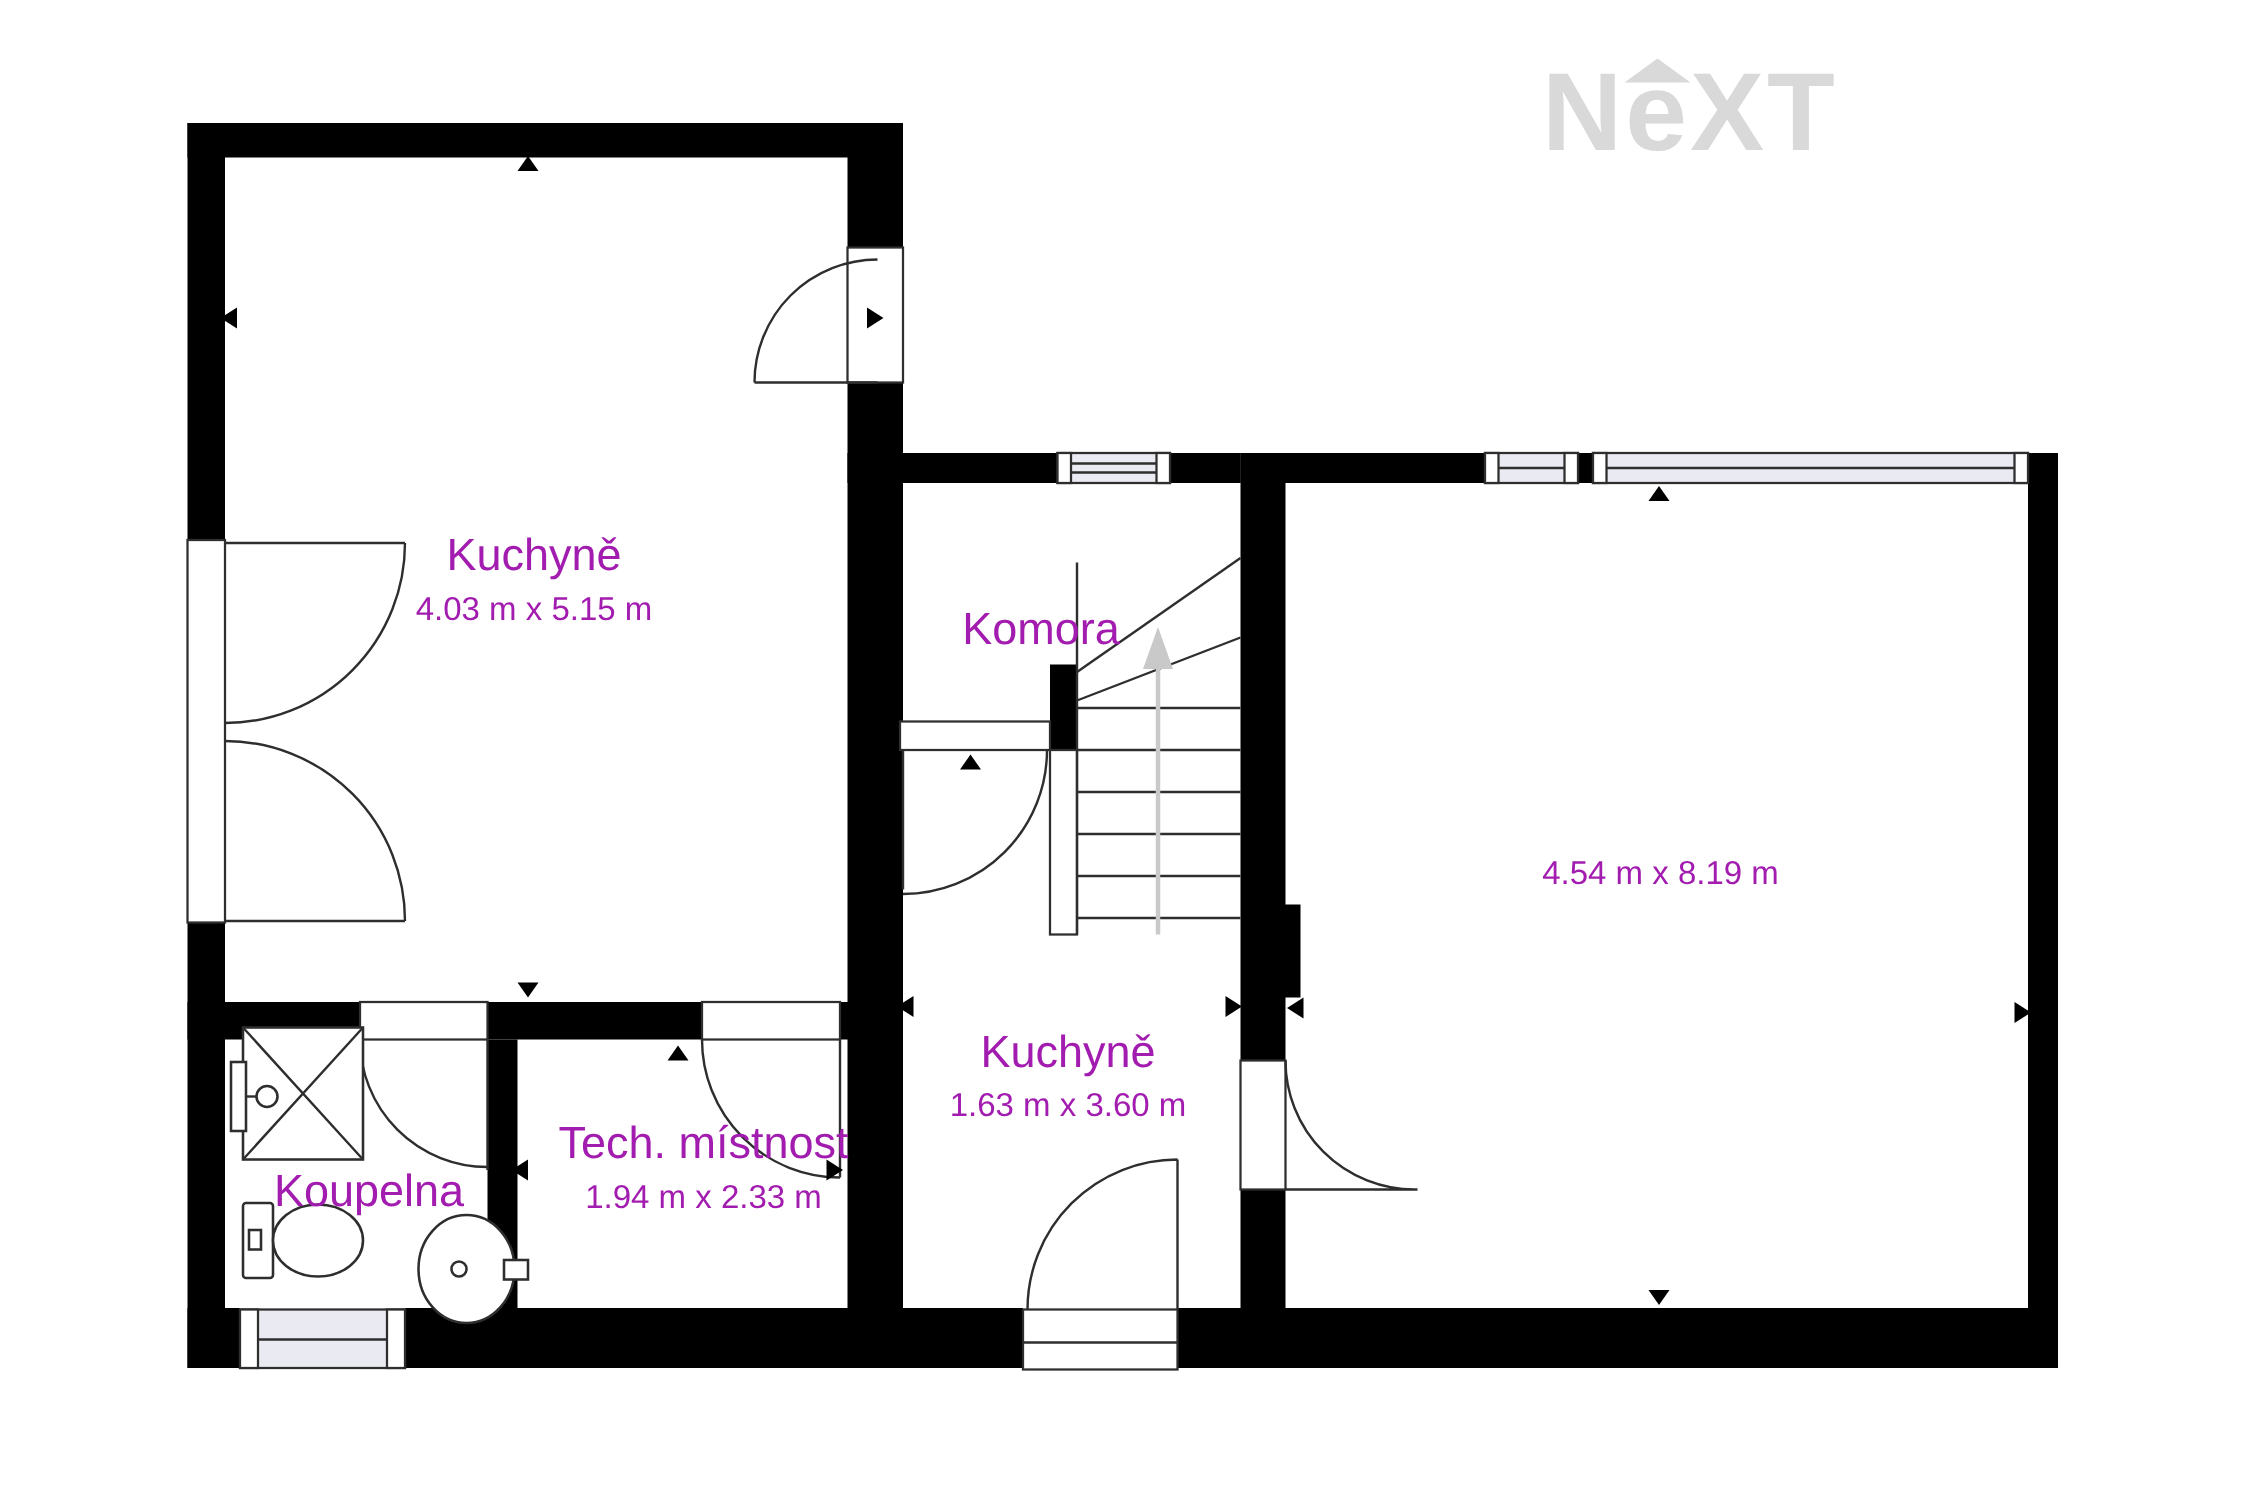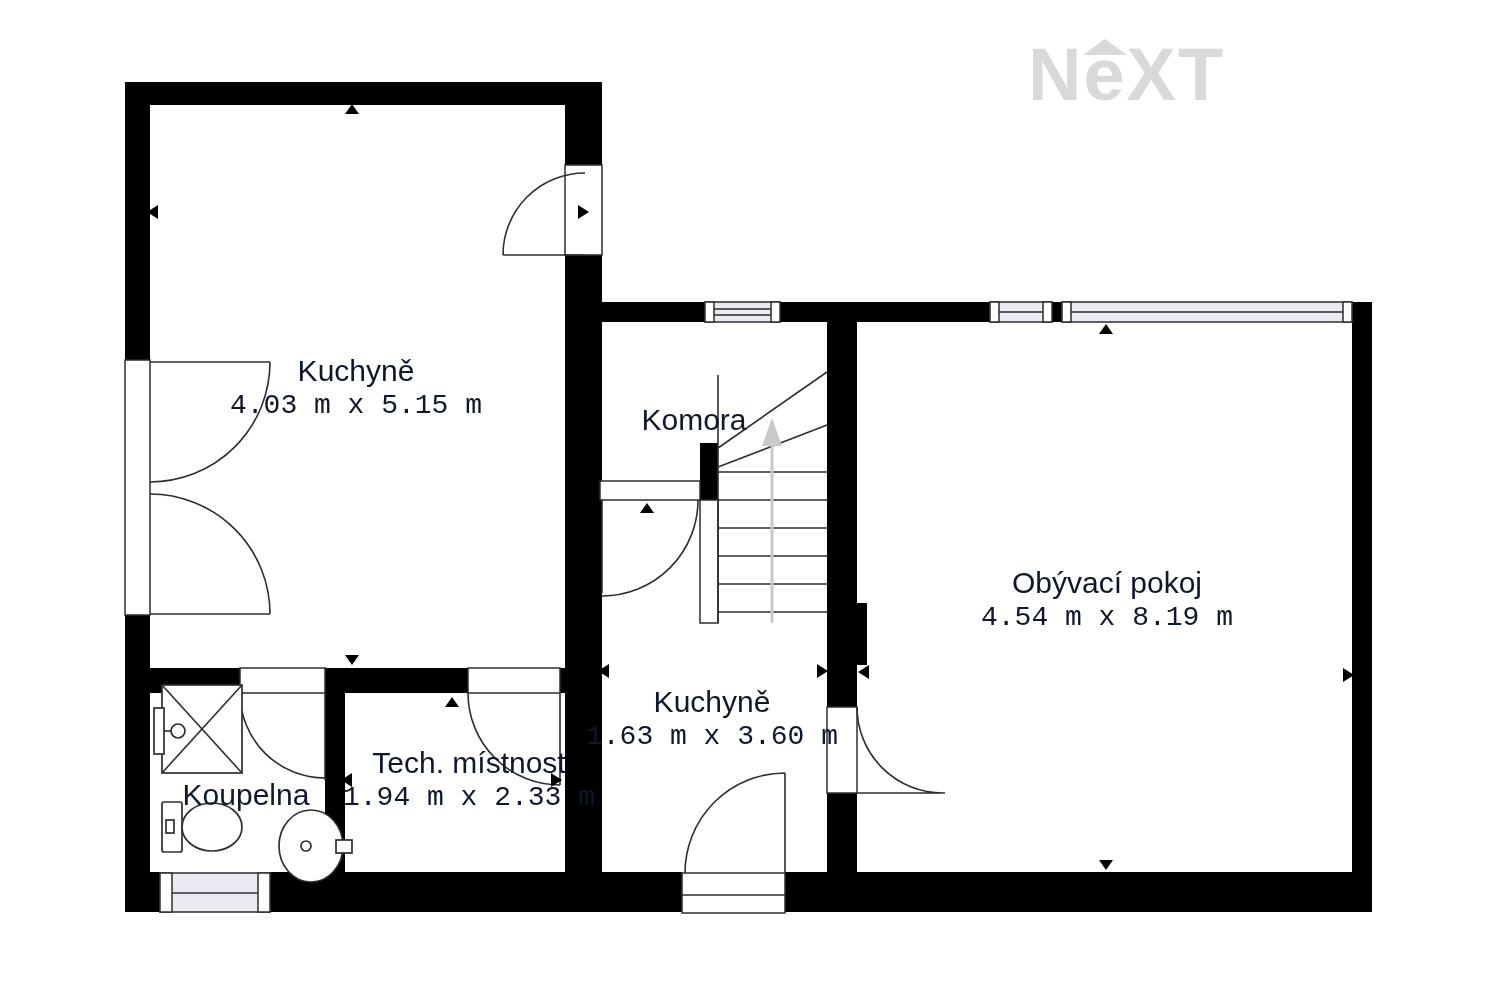--- a/index.html
+++ b/index.html
@@ -10,23 +10,23 @@
   .w{fill:#000000;stroke:none;}
   .op{fill:#ffffff;stroke:#2e2e2e;stroke-width:1.5;}
   .win{fill:#eaeaf2;stroke:#2e2e2e;stroke-width:1.5;}
   .cap{fill:#ffffff;stroke:#2e2e2e;stroke-width:1.5;}
   .ln{stroke:#2e2e2e;stroke-width:1.6;fill:none;}
   .fx{fill:#ffffff;stroke:#2e2e2e;stroke-width:1.7;}
   .mk{fill:#000000;}
   .arrow{stroke:#c9c9c9;stroke-width:3;fill:none;}
   .arrowhead{fill:#c9c9c9;}
   
-  .room-label{position:absolute;transform:translateX(-50%);text-align:center;color:#0f172a;z-index:5;}
+  .room-label{position:absolute;transform:translateX(-50%);text-align:center;color:#a21caf;z-index:5;}
   .room-name{font-size:30px;line-height:36px;white-space:nowrap;}
-  .room-dims{font-size:28px;line-height:34px;white-space:nowrap;font-family:Liberation Mono, monospace;}
+  .room-dims{font-size:22px;line-height:34px;white-space:nowrap;}
   
   .logo{position:absolute;left:1028px;top:38px;display:flex;align-items:flex-end;
         font-weight:bold;font-size:74px;line-height:1;color:#d9d9d9;letter-spacing:2px;z-index:4;}
   .logo .ltr{display:block;}
   .logo .e-wrap{position:relative;display:block;}
   .logo .roof{position:absolute;left:50%;top:1px;transform:translateX(-50%);
         width:0;height:0;border-left:22px solid transparent;border-right:22px solid transparent;
         border-bottom:16px solid #d9d9d9;}
 </style>
 </head>
@@ -161,21 +161,20 @@
   <div class="room-label" style="left:356px;top:353px;">
     <div class="room-name">Kuchyně</div>
     <div class="room-dims">4.03 m x 5.15 m</div>
   </div>
 
   <div class="room-label" style="left:694px;top:366px;margin-top:36px;">
     <div class="room-name">Komora</div>
   </div>
 
   <div class="room-label" style="left:1107px;top:565px;">
-    <div class="room-name">Obývací pokoj</div>
     <div class="room-dims">4.54 m x 8.19 m</div>
   </div>
 
   <div class="room-label" style="left:712px;top:684px;">
     <div class="room-name">Kuchyně</div>
     <div class="room-dims">1.63 m x 3.60 m</div>
   </div>
 
   <div class="room-label" style="left:469px;top:745px;">
     <div class="room-name">Tech. místnost</div>

